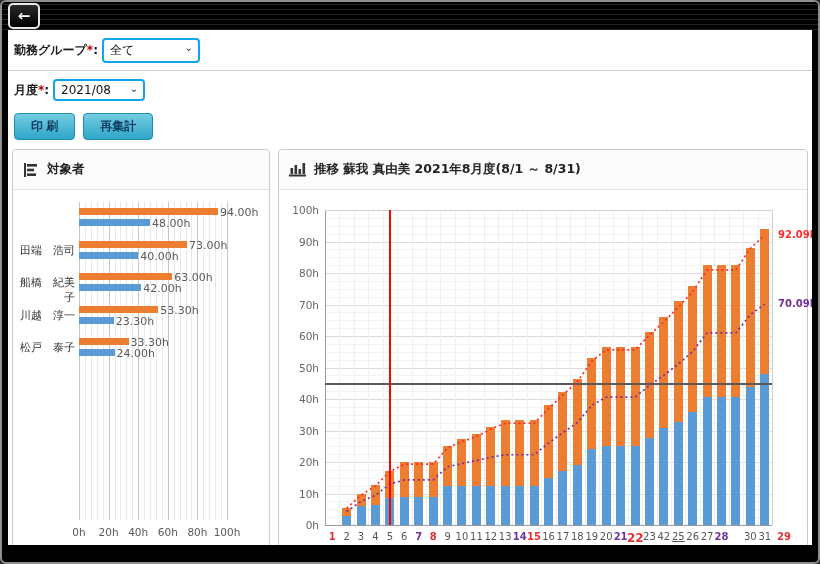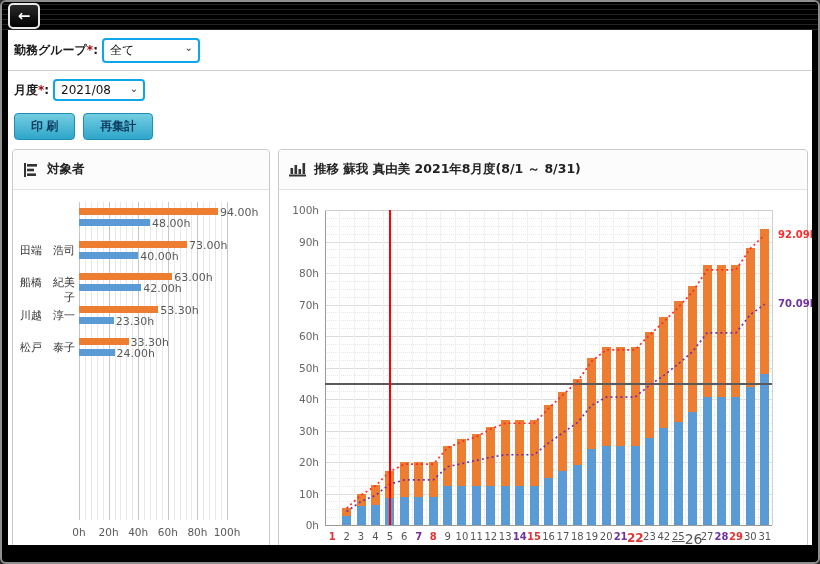--- a/index.html
+++ b/index.html
@@ -350,24 +350,24 @@
             <div style="position: absolute; left: 261.5px; top: 341px; width: 16px; text-align: center; font-size: 10px; color: rgb(85, 85, 85); font-weight: normal;">16</div>
             <div style="position: absolute; left: 275.919px; top: 341px; width: 16px; text-align: center; font-size: 10px; color: rgb(85, 85, 85); font-weight: normal;">17</div>
             <div style="position: absolute; left: 290.339px; top: 341px; width: 16px; text-align: center; font-size: 10px; color: rgb(85, 85, 85); font-weight: normal;">18</div>
             <div style="position: absolute; left: 304.758px; top: 341px; width: 16px; text-align: center; font-size: 10px; color: rgb(85, 85, 85); font-weight: normal;">19</div>
             <div style="position: absolute; left: 319.177px; top: 341px; width: 16px; text-align: center; font-size: 10px; color: rgb(85, 85, 85); font-weight: normal;">20</div>
             <div style="position: absolute; left: 333.597px; top: 341px; width: 16px; text-align: center; font-size: 10px; color: rgb(112, 48, 160); font-weight: bold;">21</div>
             <div style="position: absolute; left: 348.016px; top: 341px; width: 16px; text-align: center; font-size: 12px; color: rgb(224, 50, 50); font-weight: bold;">22</div>
             <div style="position: absolute; left: 362.435px; top: 341px; width: 16px; text-align: center; font-size: 10px; color: rgb(85, 85, 85); font-weight: normal;">23</div>
             <div style="position: absolute; left: 376.855px; top: 341px; width: 16px; text-align: center; font-size: 10px; color: rgb(85, 85, 85); font-weight: normal;">42</div>
             <div style="position: absolute; left: 391.274px; top: 341px; width: 16px; text-align: center; font-size: 10px; color: rgb(85, 85, 85); font-weight: normal; text-decoration: underline;">25</div>
-            <div style="position: absolute; left: 405.694px; top: 341px; width: 16px; text-align: center; font-size: 14px; color: rgb(85, 85, 85); font-weight: normal;">26</div>
+            <div style="position: absolute; left: 405.694px; top: 341px; width: 16px; text-align: center; font-size: 10px; color: rgb(85, 85, 85); font-weight: normal;">26</div>
             <div style="position: absolute; left: 420.113px; top: 341px; width: 16px; text-align: center; font-size: 10px; color: rgb(85, 85, 85); font-weight: normal;">27</div>
             <div style="position: absolute; left: 434.532px; top: 341px; width: 16px; text-align: center; font-size: 10px; color: rgb(112, 48, 160); font-weight: bold;">28</div>
-            <div style="position: absolute; left: 448.952px; top: 341px; width: 16px; text-align: center; font-size: 10px; color: rgb(224, 50, 50); font-weight: bold;">29</div>
+            <div style="position: absolute; left: 448.952px; top: 341px; width: 16px; text-align: center; font-size: 10px; color: rgb(224, 50, 50); font-weight: bold; padding-left: 48px;">29</div>
             <div style="position: absolute; left: 463.371px; top: 341px; width: 16px; text-align: center; font-size: 10px; color: rgb(85, 85, 85); font-weight: normal;">30</div>
             <div style="position: absolute; left: 477.79px; top: 341px; width: 16px; text-align: center; font-size: 10px; color: rgb(85, 85, 85); font-weight: normal;">31</div>
           </div>
       </div>
 
     </div>
   </div>
 </div>
 
 </body></html>

